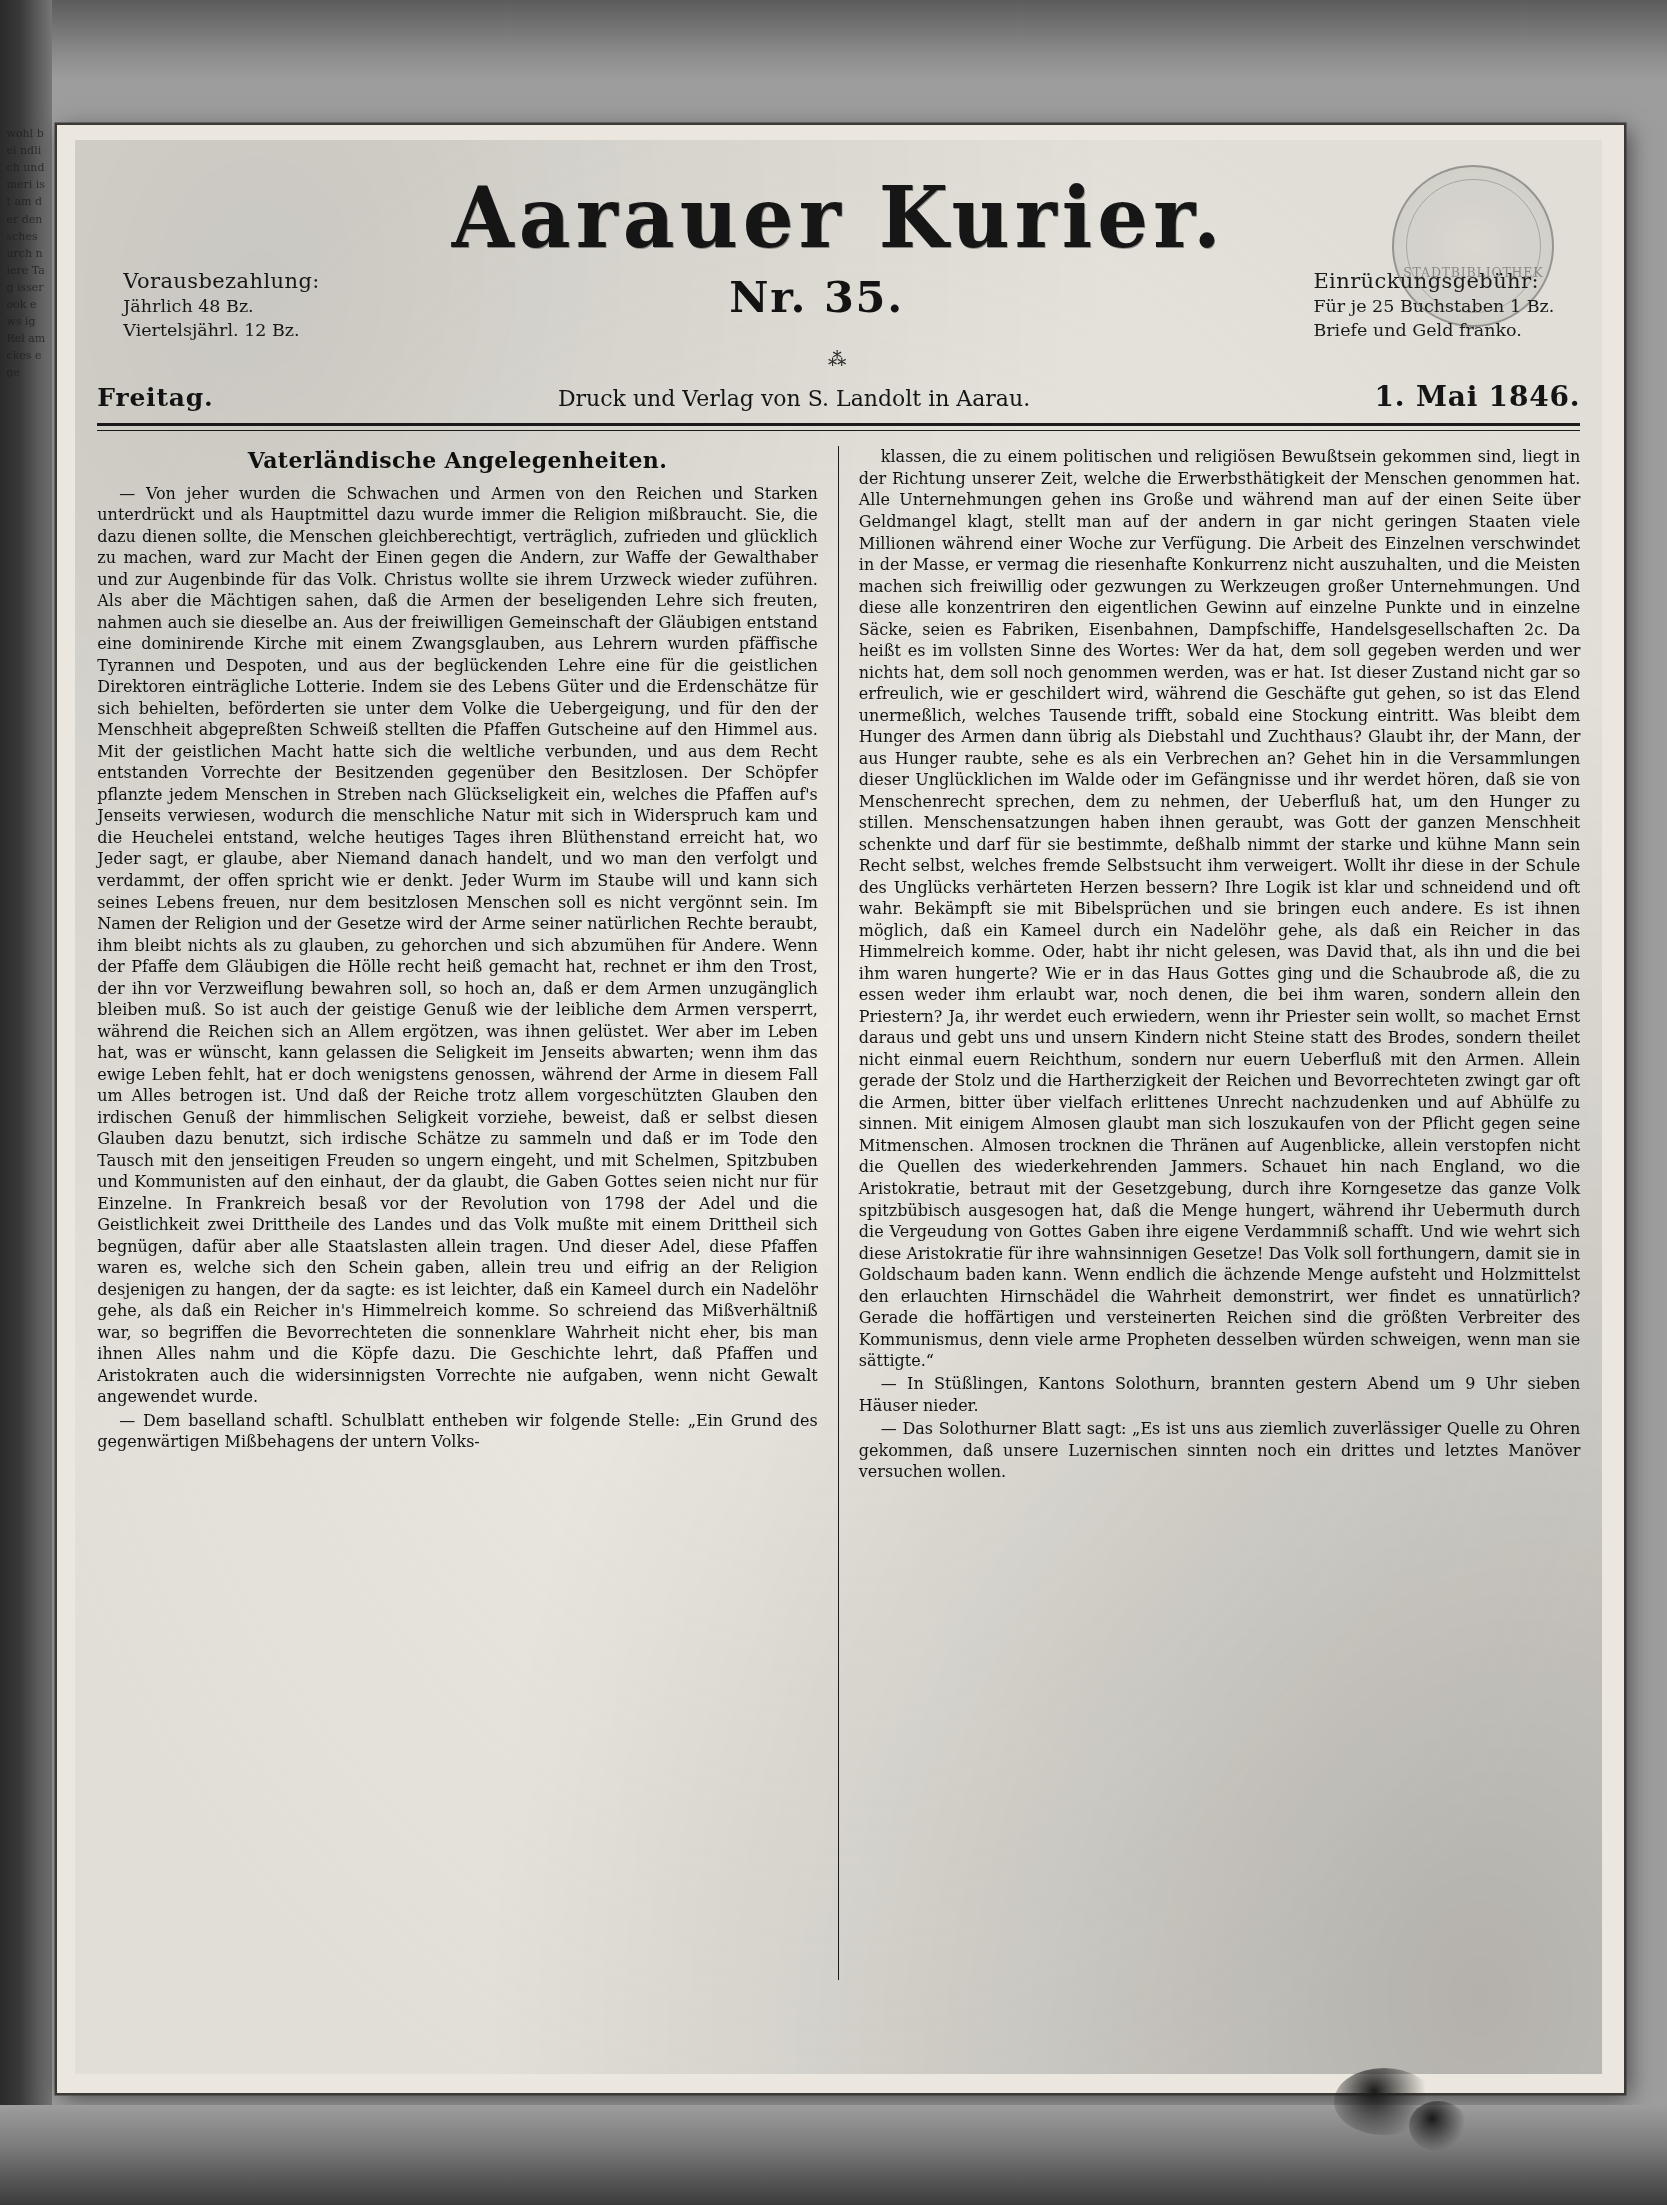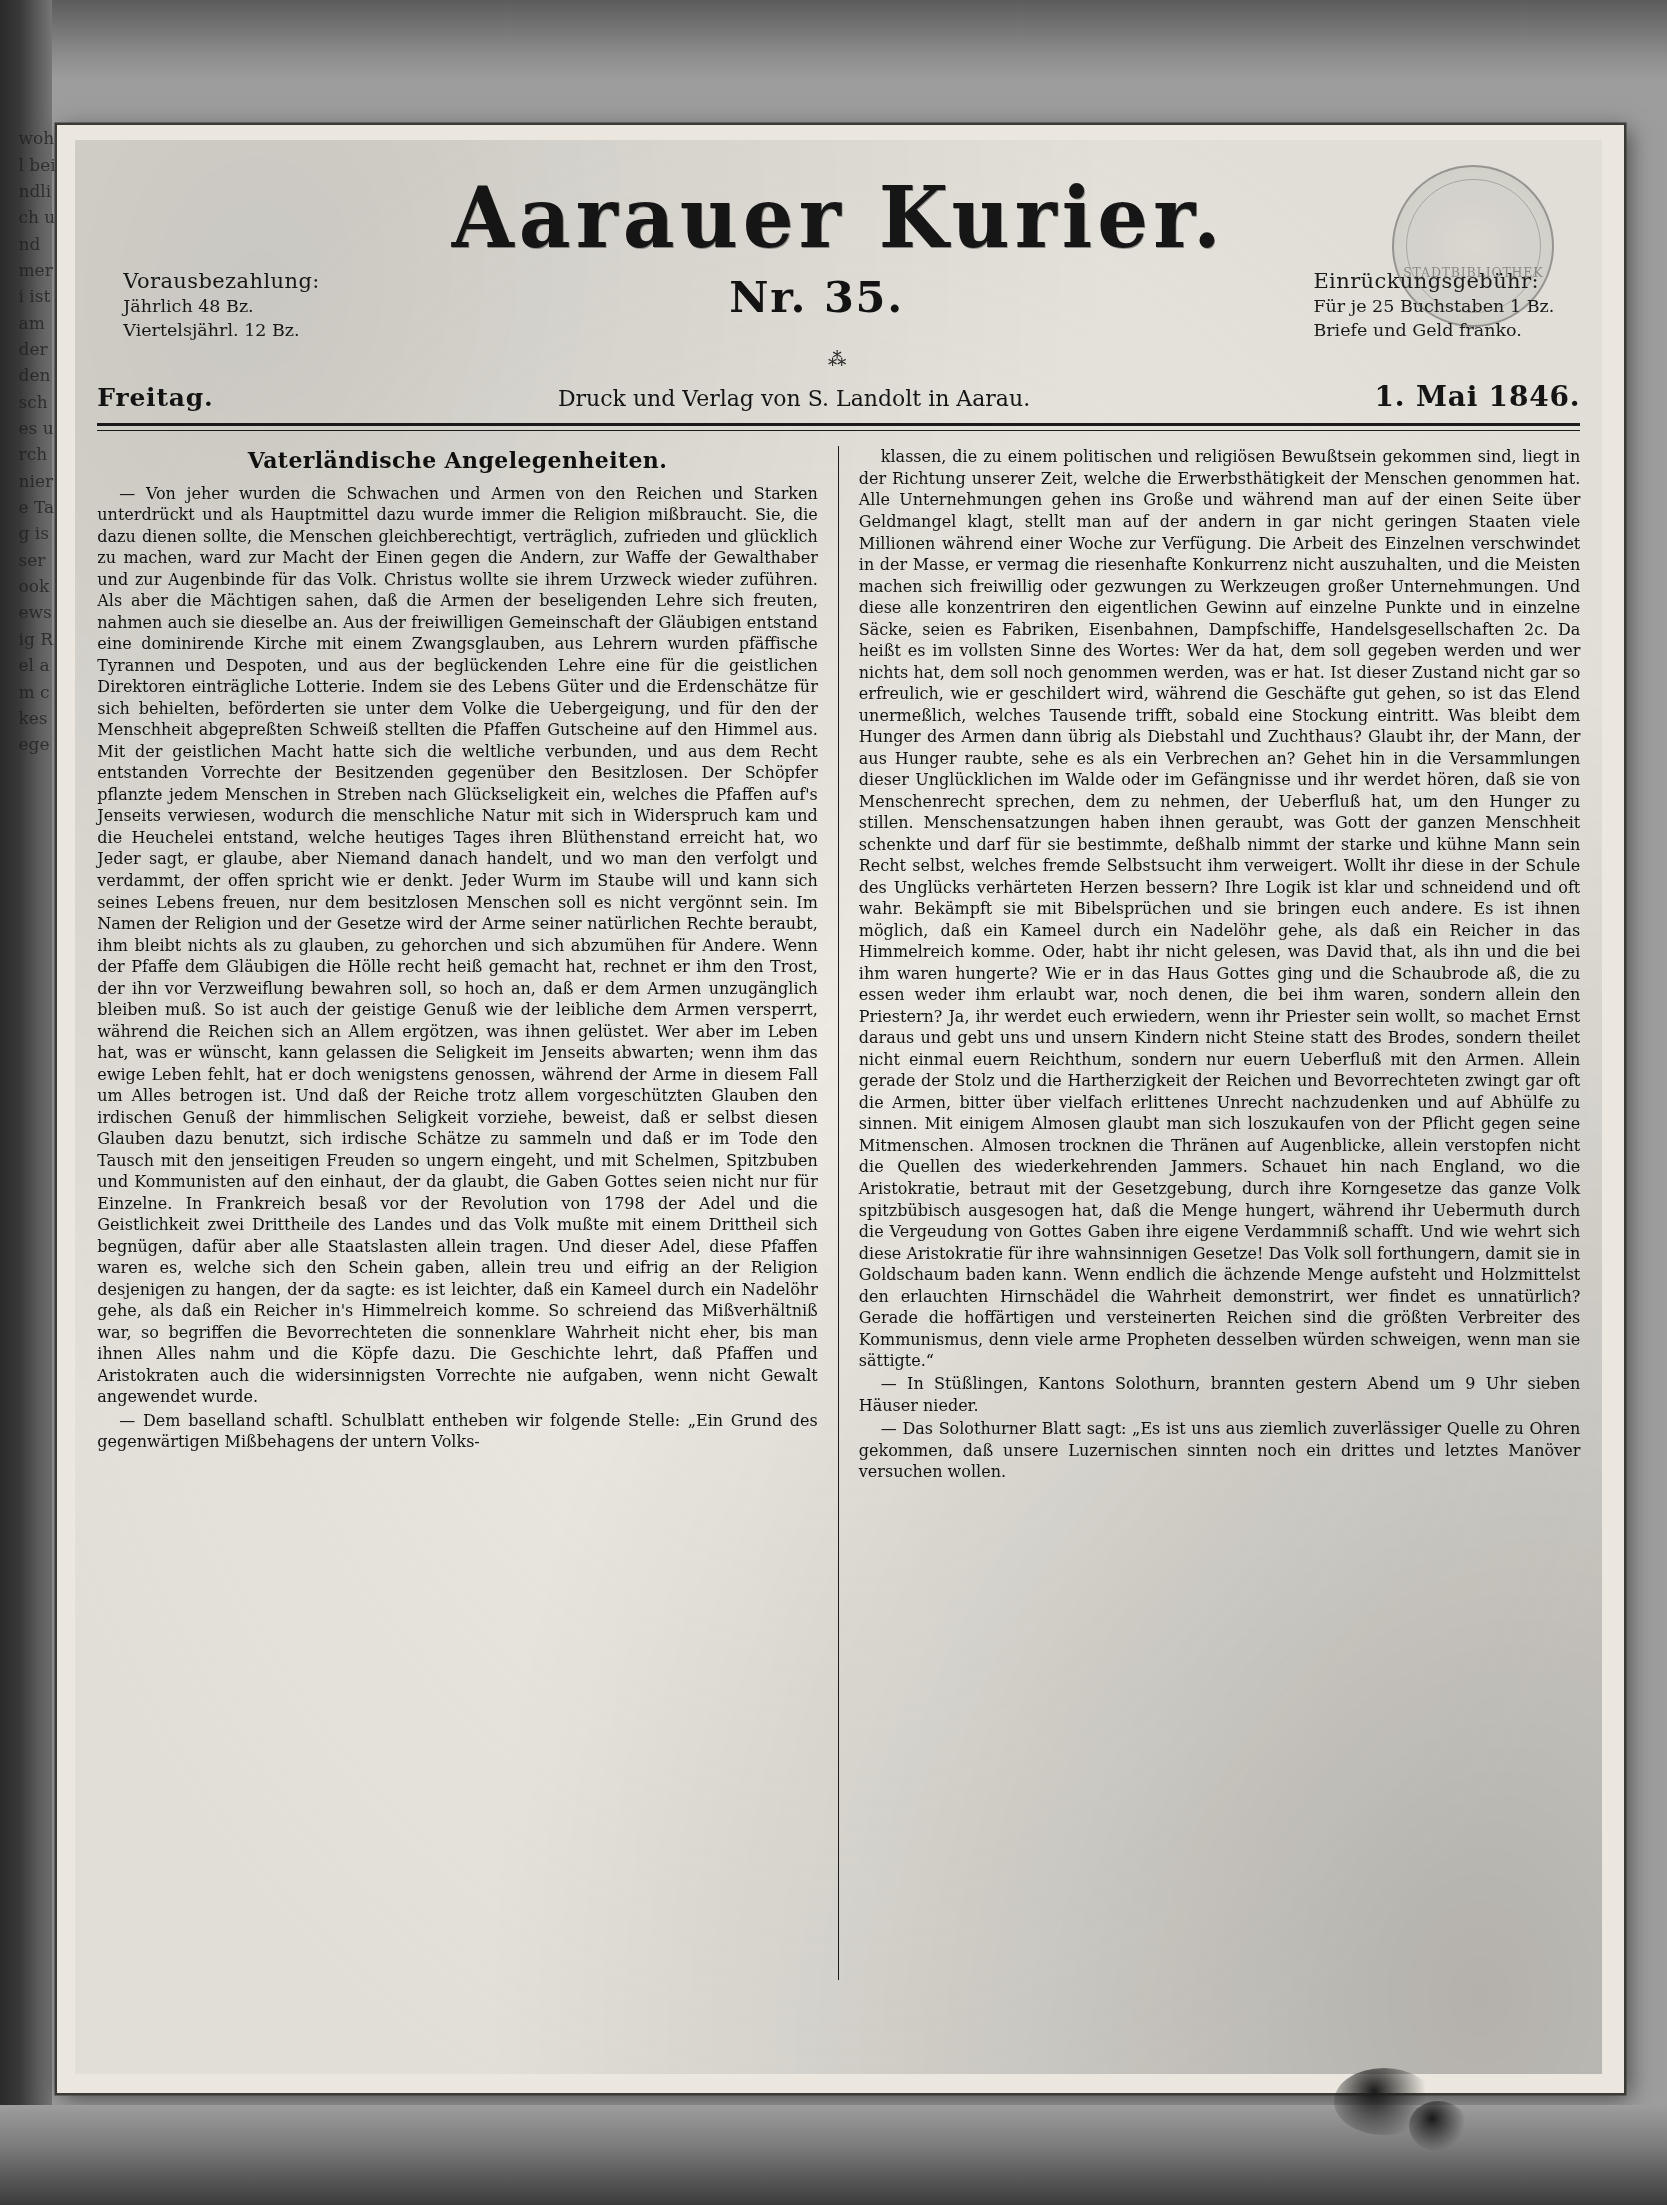--- a/index.html
+++ b/index.html
@@ -30,24 +30,24 @@
   }
   .scan-top-strip {
     position: absolute;
     left: 0; top: 0;
     width: 1667px; height: 80px;
     background: linear-gradient(180deg,#5c5c5c 0%,#8d8d8d 70%,#9d9d9d 100%);
   }
   
   .prev-page {
     position: absolute;
-    left: 16px; top: 117px;
+    left: 4px; top: 117px;
     width: 44px; height: 1918px;
     color: #1b1b1b;
-    font-size: 17px;
+    font-size: 11px;
     line-height: 1.55;
     font-family: "DejaVu Serif", serif;
     opacity: .72;
     padding: 8.3px 2.5px;
     box-sizing: border-box;
     overflow: hidden;
     word-break: break-all;
   }
   
   .sheet {

